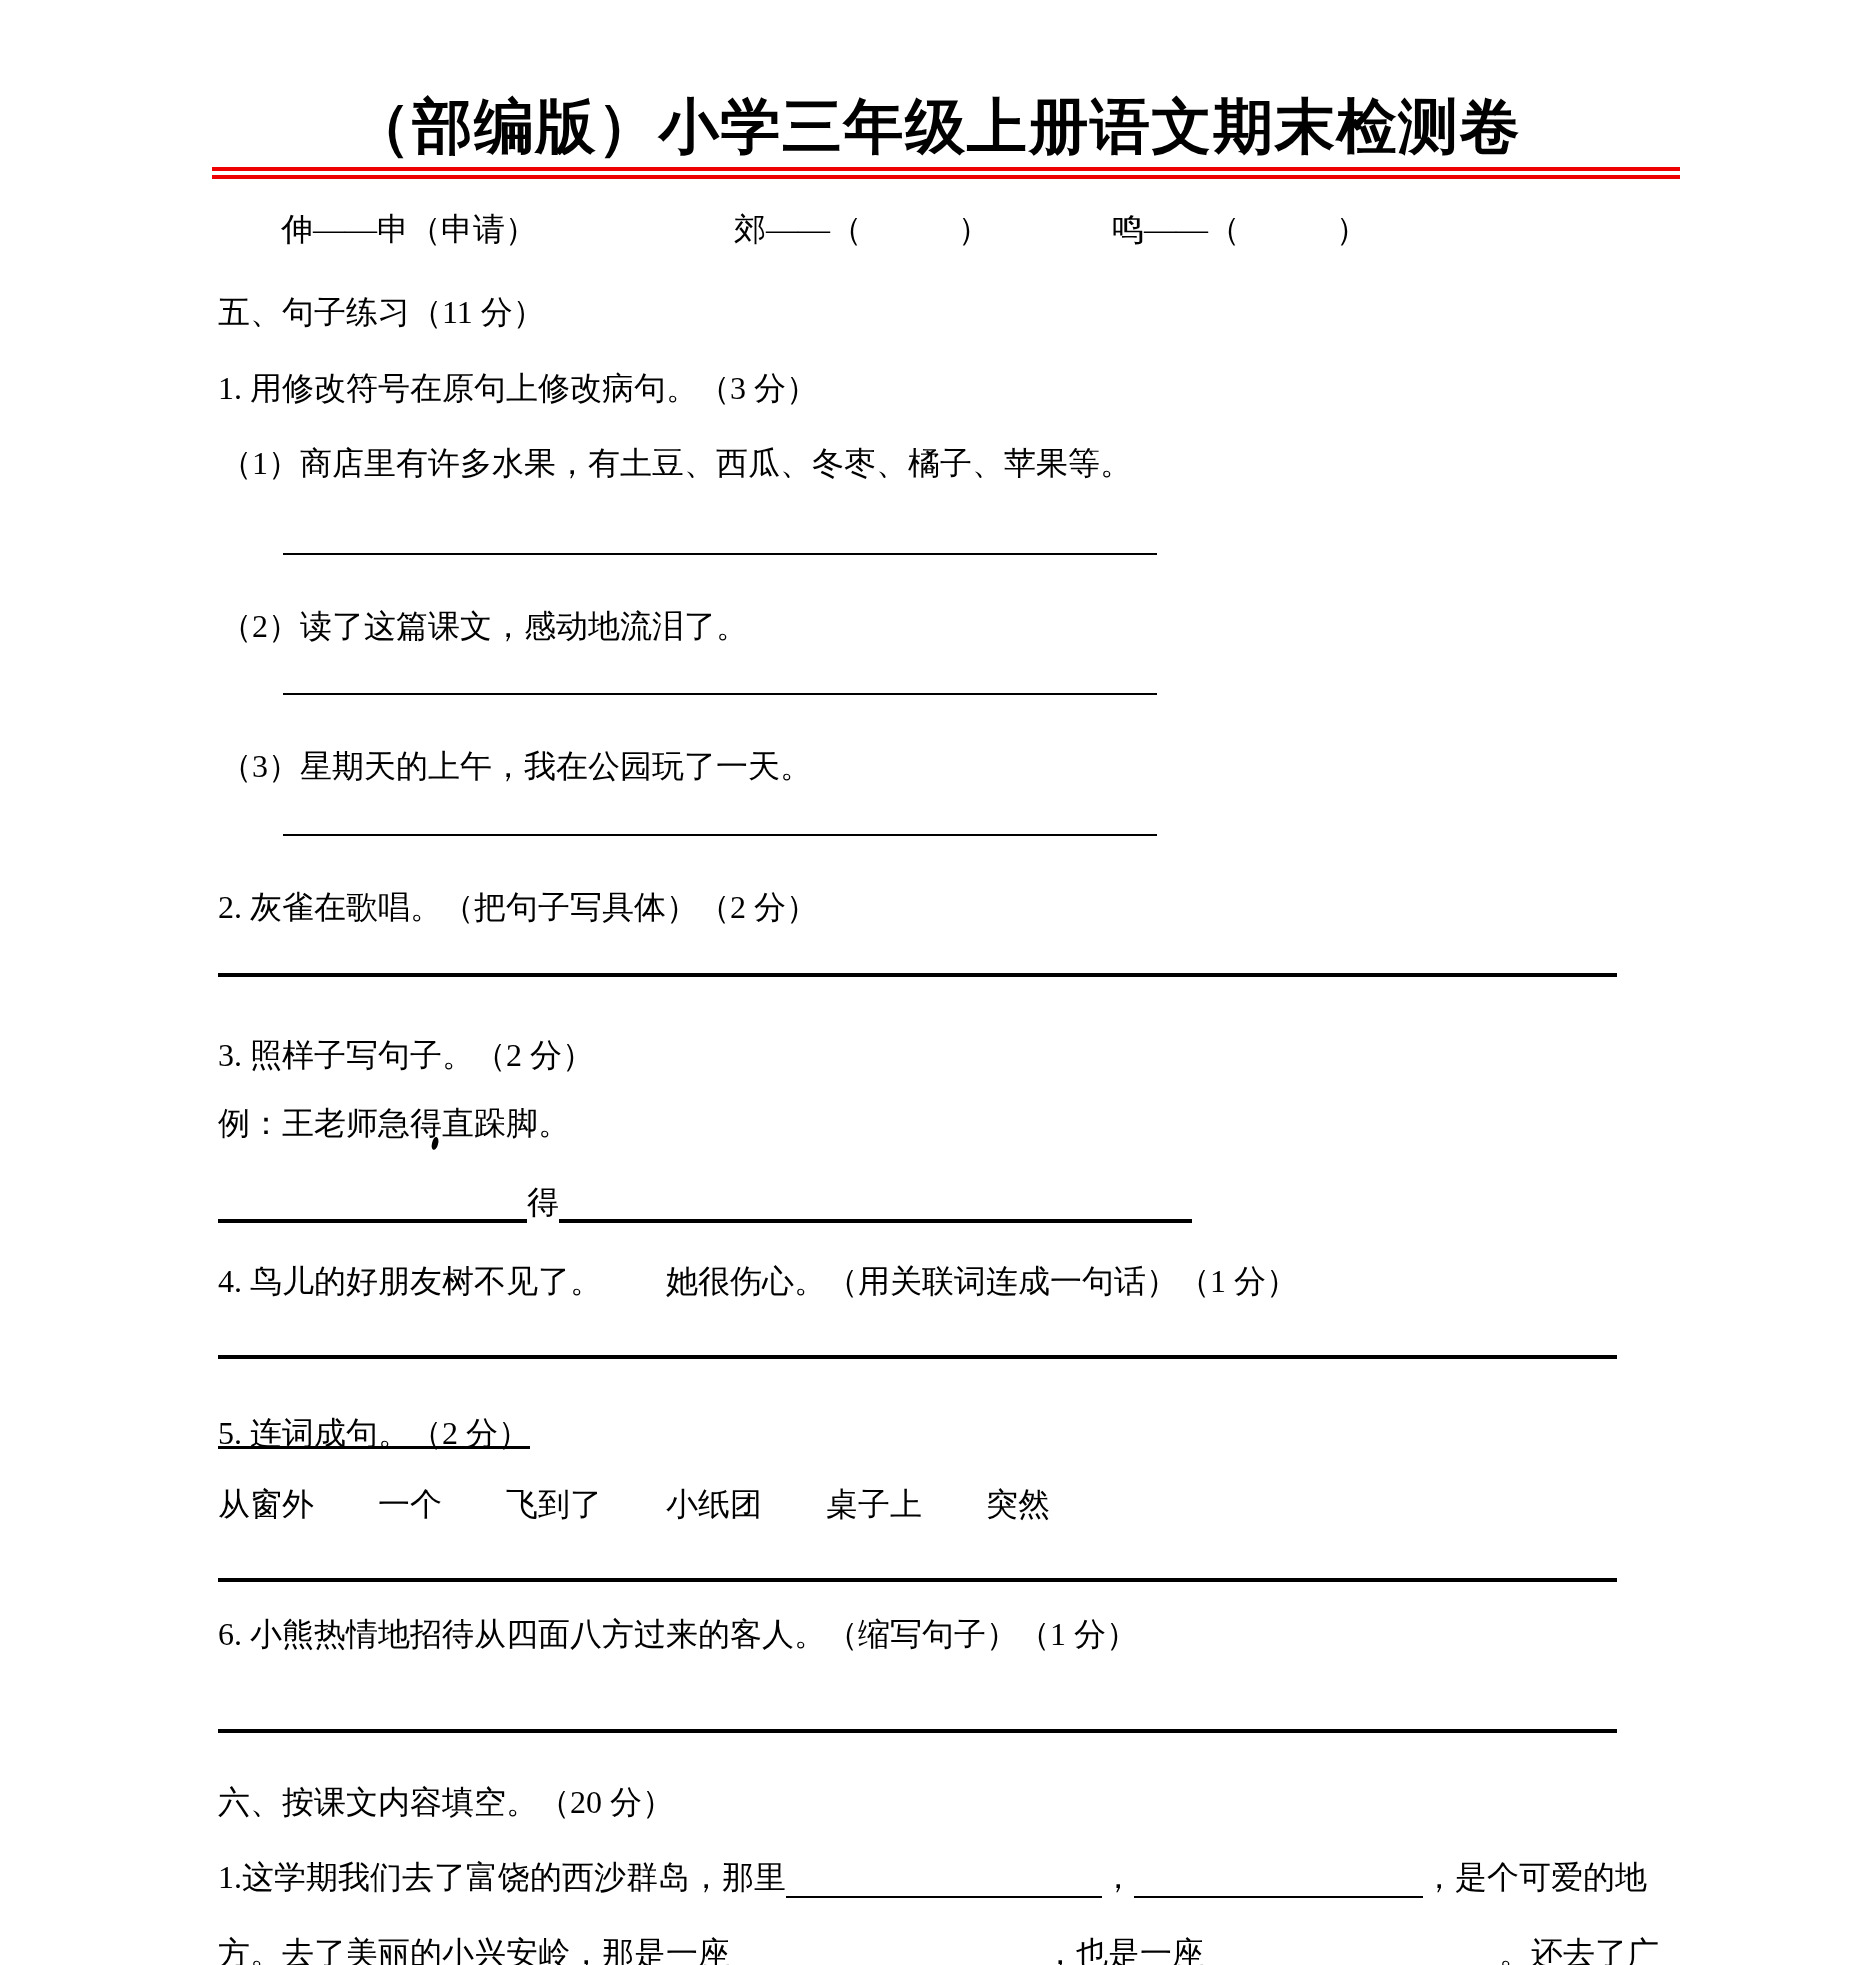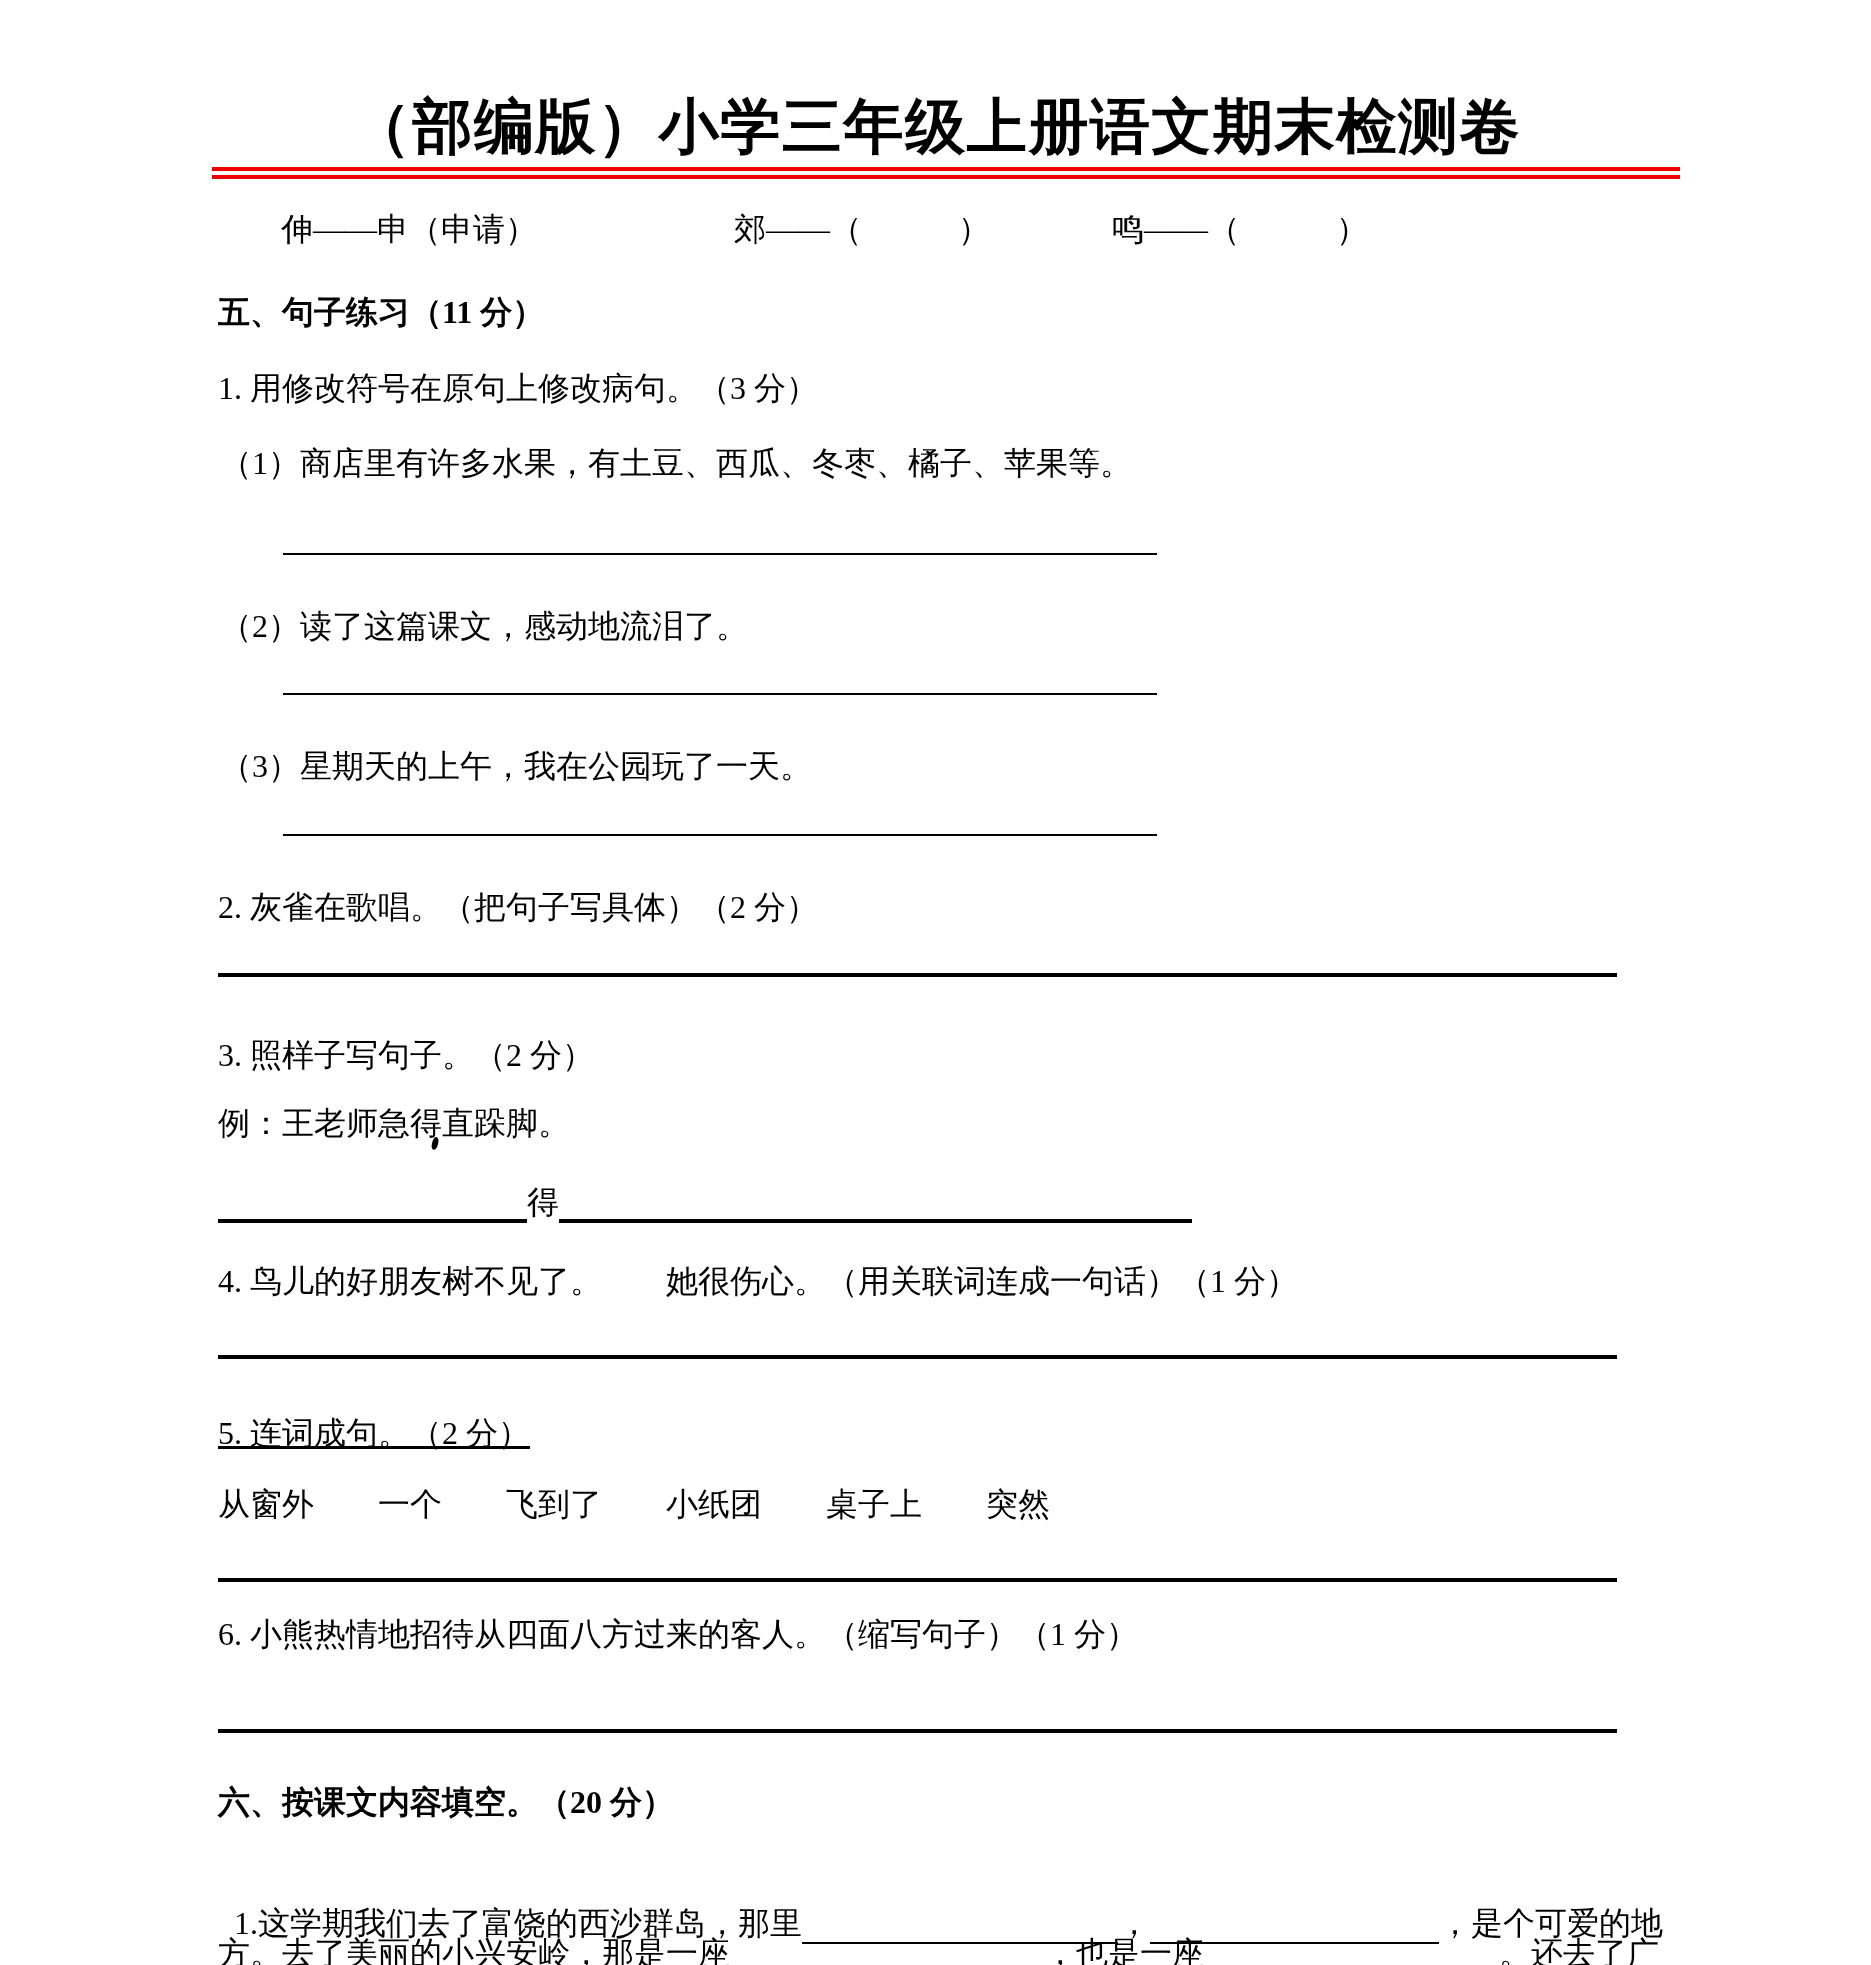--- a/index.html
+++ b/index.html
@@ -25,21 +25,21 @@
   }
   .redline{position:absolute;background:#ee0000;height:3.5px;}
   .row{
     position:absolute;
     left:218px;
     white-space:pre;
     font-size:32px;
     line-height:37px;
   }
   .row.indent{left:220px;}
-  .row.bold{font-weight:700;}
+  .row.bold{font-weight:400;}
   .pairitem{position:absolute;top:211px;font-size:32px;line-height:37px;white-space:pre;}
   .uline{position:absolute;background:#000;}
   .blank{
     display:inline-block;
     height:1em;
     border-bottom:2.4px solid #000;
     vertical-align:-0.32em;
   }
   .blank.thick{border-bottom-width:4.3px;}
   .speck{
@@ -91,18 +91,18 @@
 
   <div class="row" style="top:1415px;text-decoration:underline;">5. 连词成句。（2 分）</div>
   <div class="row" style="top:1486px;">从窗外　　一个　　飞到了　　小纸团　　桌子上　　突然</div>
   <div class="uline" style="left:218px;top:1578px;width:1399px;height:3.9px;"></div>
 
   <div class="row" style="top:1616px;">6. 小熊热情地招待从四面八方过来的客人。（缩写句子）（1 分）</div>
   <div class="uline" style="left:218px;top:1729px;width:1399px;height:3.9px;"></div>
 
   <div class="row bold" style="top:1784px;">六、按课文内容填空。（20 分）</div>
 
-  <div class="row" style="top:1905px;margin-left:16px;"><span>1.这学期我们去了富饶的西沙群岛，那里</span><span class="blank" style="width:316px;"></span><span>，</span><span class="blank" style="width:289px;"></span><span>，是个可爱的地</span></div>
+  <div class="row" style="top:1859px;"><span>1.这学期我们去了富饶的西沙群岛，那里</span><span class="blank" style="width:316px;"></span><span>，</span><span class="blank" style="width:289px;"></span><span>，是个可爱的地</span></div>
 
   <div class="row" style="top:1935px;"><span>方。去了美丽的小兴安岭，那是一座</span><span class="blank" style="width:314px;"></span><span>，也是一座</span><span class="blank" style="width:295px;"></span><span>。还去了广</span></div>
 
 </div>
 
 
 </body></html>

